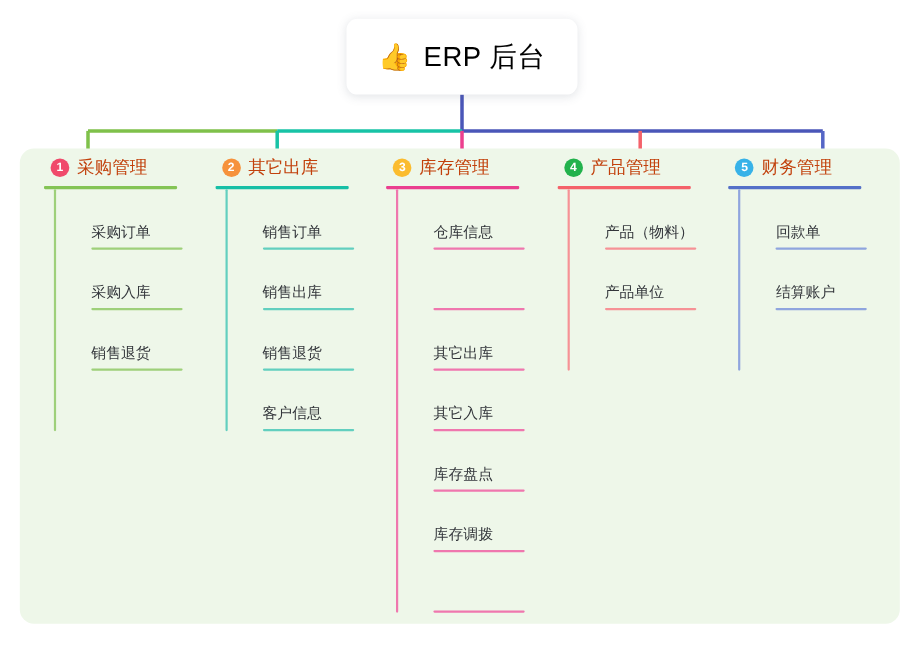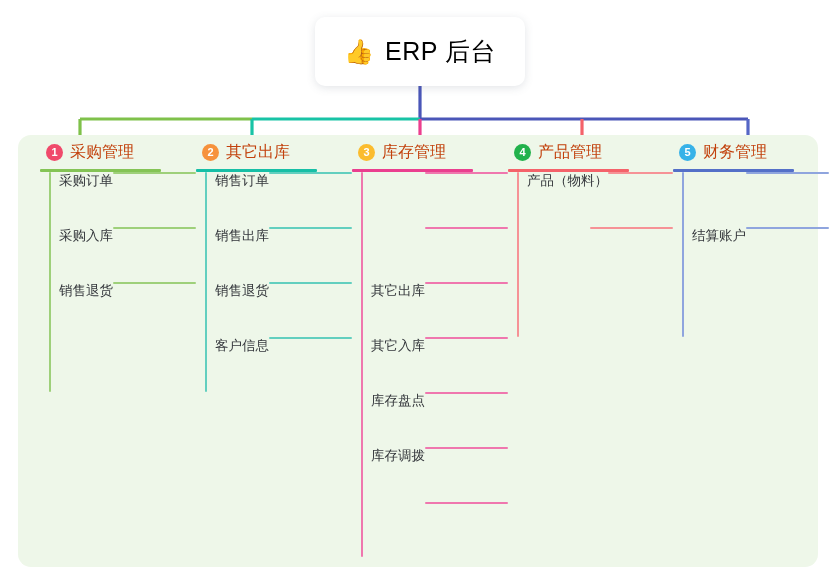--- a/index.html
+++ b/index.html
@@ -136,22 +136,23 @@
     position: absolute;
     left: 9px;
     top: 0;
     width: 2px;
     border-radius: 1px;
   }
   .item {
     position: relative;
     height: 55px;
     box-sizing: border-box;
-    padding-left: 10px;
-    display: flex;
+    padding-left: 34px;
+    display: flex;
+    flex-direction: column;
     justify-content: flex-end;
   }
   .item-label {
     font-size: 13.5px;
     color: #33363b;
     white-space: nowrap;
     padding-bottom: 5px;
   }
   .item-rule {
     height: 1.6px;
@@ -239,20 +240,21 @@
       </div>
       <div class="column col-2">
         <div class="col-header">
           <span class="badge" style="background: rgb(251, 188, 46);">3</span>
           <span class="col-title">库存管理</span>
         </div>
         <div class="header-rule" style="background: rgb(234, 63, 143);"></div>
         <div class="items">
           <div class="spine" style="background: rgb(239, 119, 174); height: 385px;"></div>
           <div class="item">
+            <div class="item-label">仓库信息</div>
             <div class="item-rule" style="background: rgb(239, 119, 174);"></div>
           </div>
           <div class="item">
             <div class="item-rule" style="background: rgb(239, 119, 174);"></div>
           </div>
           <div class="item">
             <div class="item-label">其它出库</div>
             <div class="item-rule" style="background: rgb(239, 119, 174);"></div>
           </div>
           <div class="item">
@@ -278,33 +280,35 @@
           <span class="col-title">产品管理</span>
         </div>
         <div class="header-rule" style="background: rgb(244, 98, 106);"></div>
         <div class="items">
           <div class="spine" style="background: rgb(246, 146, 150); height: 165px;"></div>
           <div class="item">
             <div class="item-label">产品（物料）</div>
             <div class="item-rule" style="background: rgb(246, 146, 150);"></div>
           </div>
           <div class="item">
+            <div class="item-label">产品单位</div>
             <div class="item-rule" style="background: rgb(246, 146, 150);"></div>
           </div>
         </div>
       </div>
       <div class="column col-4">
         <div class="col-header">
           <span class="badge" style="background: rgb(55, 178, 232);">5</span>
           <span class="col-title">财务管理</span>
         </div>
         <div class="header-rule" style="background: rgb(84, 112, 200);"></div>
         <div class="items">
           <div class="spine" style="background: rgb(143, 165, 222); height: 165px;"></div>
           <div class="item">
+            <div class="item-label">回款单</div>
             <div class="item-rule" style="background: rgb(143, 165, 222);"></div>
           </div>
           <div class="item">
             <div class="item-label">结算账户</div>
             <div class="item-rule" style="background: rgb(143, 165, 222);"></div>
           </div>
         </div>
       </div>
     </div>
 

